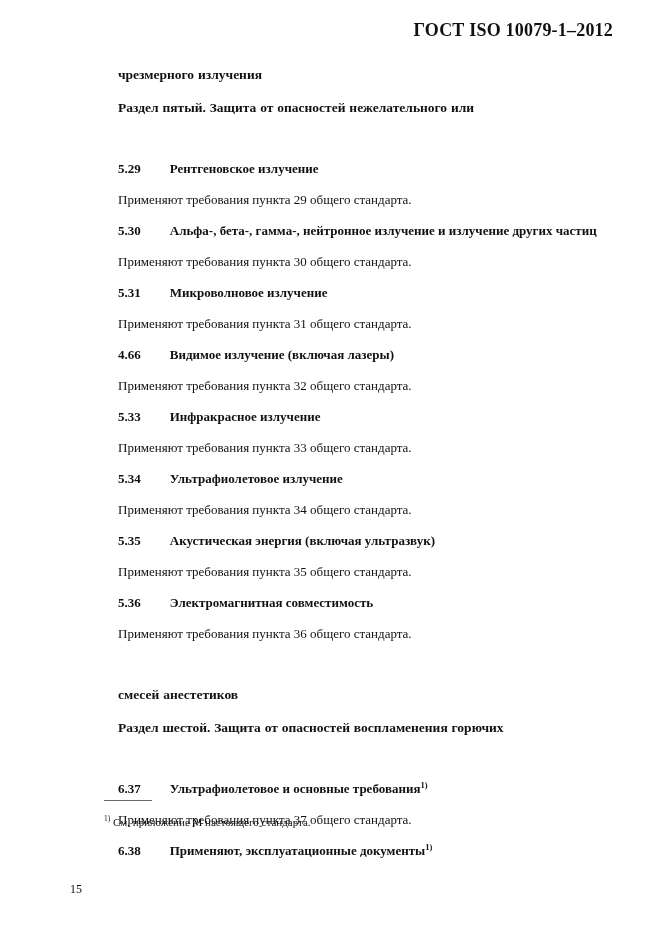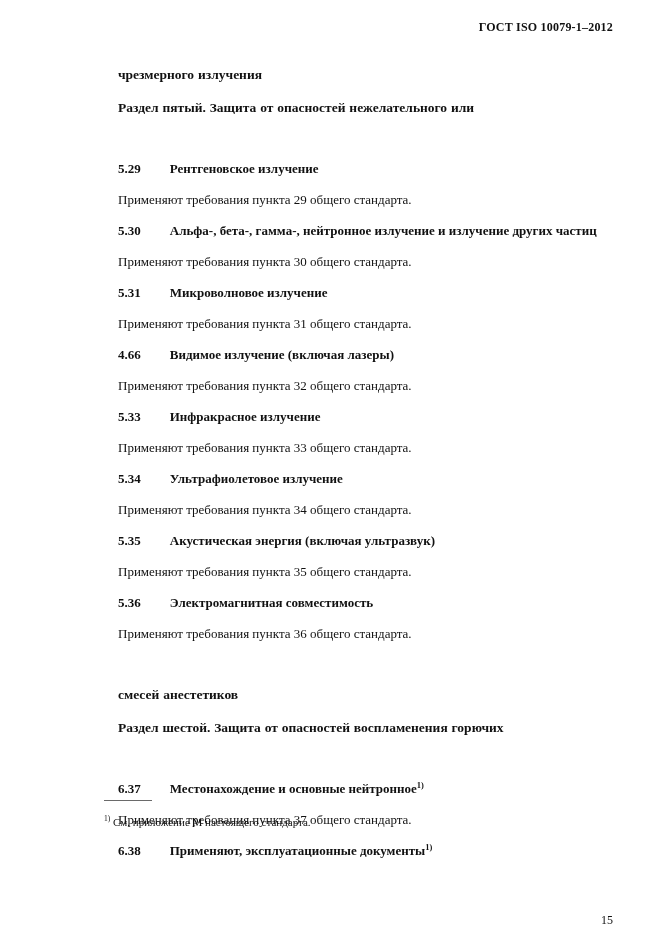--- a/index.html
+++ b/index.html
@@ -17,21 +17,21 @@
     overflow: hidden;
   }
 
   
   .doc-header {
     position: absolute;
     top: 20px;
     left: 70px;
     width: 543px;
     text-align: right;
-    font-size: 12px;
+    font-size: 18px;
     font-weight: bold;
     letter-spacing: 0.2px;
     color: #111111;
   }
 
   
   .content {
     position: absolute;
     top: 58px;
     left: 70px;
@@ -109,24 +109,23 @@
   }
   .footnote-text sup {
     font-size: 7.5px;
     vertical-align: super;
     line-height: 0;
   }
 
   
   .page-number {
     position: absolute;
-    top: 913px;
+    top: 882px;
     left: 70px;
     width: 543px;
-    text-align: right;
     font-size: 12px;
     color: #111111;
   }
 </style>
 </head>
 <body>
 
 <div class="page">
 
   <div class="doc-header">ГОСТ ISO 10079-1–2012</div>
@@ -162,21 +161,21 @@
     <p class="clause"><span class="num">5.36</span><span>Электромагнитная совместимость</span></p>
     <p class="body-line">Применяют требования пункта 36 общего стандарта.</p>
 
     <div class="gap"></div>
 
     <p class="section-heading indent-runover">смесей анестетиков</p>
     <p class="section-heading">Раздел шестой. Защита от опасностей воспламенения горючих</p>
 
     <div class="gap"></div>
 
-    <p class="clause"><span class="num">6.37</span><span>Местонахождение и основные нейтронное</span><sup class="fn">1)</sup></p>
+    <p class="clause"><span class="num">6.37</span><span>Ультрафиолетовое и основные требования</span><sup class="fn">1)</sup></p>
     <p class="body-line">Применяют требования пункта 37 общего стандарта.</p>
 
     <p class="clause"><span class="num">6.38</span><span>Применяют, эксплуатационные документы</span><sup class="fn">1)</sup></p>
 
   </div>
 
   <div class="footnote-area">
     <div class="footnote-rule"></div>
     <p class="footnote-text"><sup>1)</sup> <span>См. приложение М настоящего стандарта.</span></p>
   </div>

